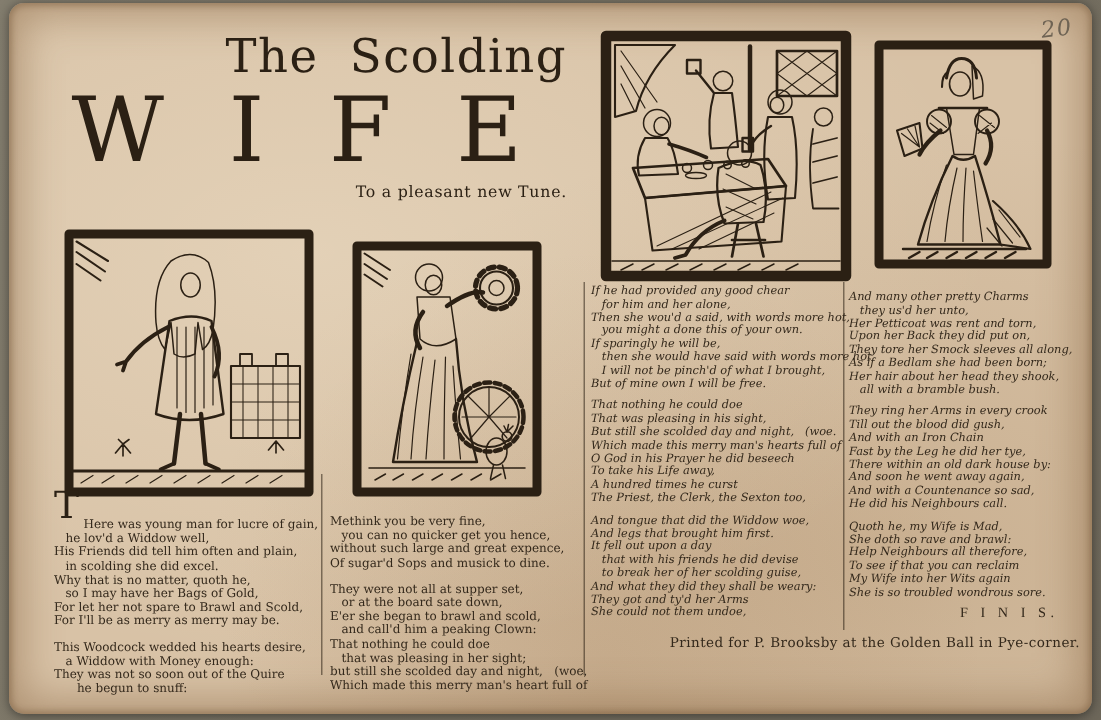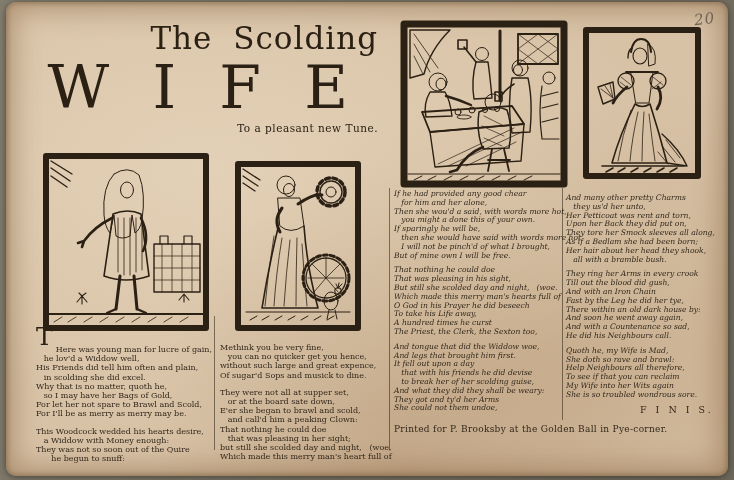--- a/index.html
+++ b/index.html
@@ -46,22 +46,22 @@
   #col3{left:388px;top:188px;width:166px;}
   #col4{left:560px;top:192px;width:163px;}
   .dropcap{
     float:left;font-size:25px;line-height:20px;margin:0 3px 0 0;
     color:var(--ink,#2b2014);
   }
   .rule{position:absolute;width:1px;background:rgba(43,32,20,.55);}
   #rule1{left:208px;top:314px;height:134px;}
   #rule2{left:383px;top:186px;height:262px;}
   #rule3{left:556px;top:186px;height:232px;}
-  #imprint{left:388px;top:422px;width:326px;text-align:left;font-size:9px;color:#33281b;letter-spacing:.3px;}
-  #finis{left:634px;top:402px;font-size:9.5px;letter-spacing:3px;color:#33281b;}
+  #imprint{left:388px;top:422px;width:326px;text-align:right;font-size:9px;color:#33281b;letter-spacing:.3px;}
+  #finis{left:634px;top:402px;font-size:9.5px;letter-spacing:3px;color:#33281b;font-family:Liberation Serif, serif;}
 </style>
 </head>
 <body>
 
 <div id="paper">
 
   <div class="abs" id="page-number">20</div>
 
   <div class="abs" id="title-block">
     <div id="title-top">The Scolding</div>

